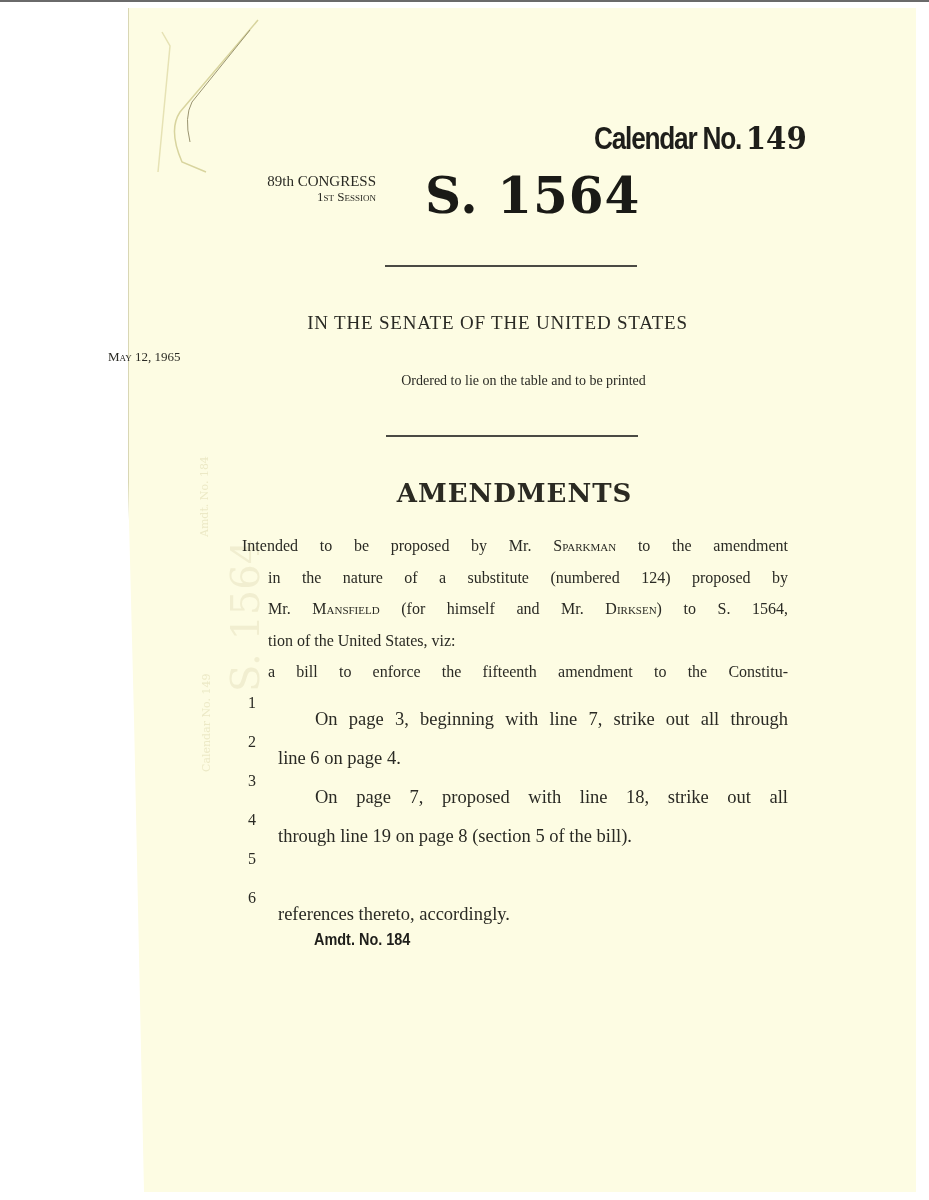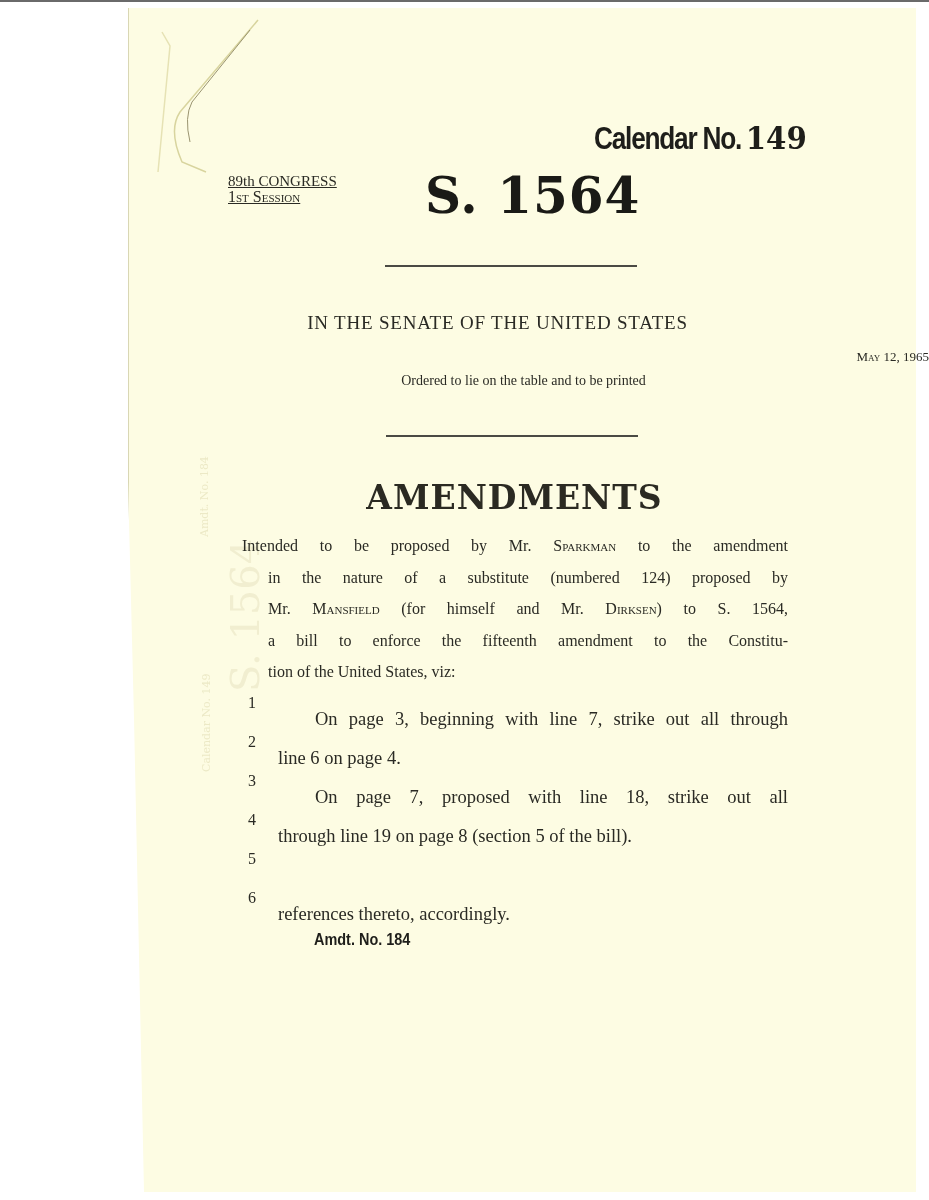--- a/index.html
+++ b/index.html
@@ -61,29 +61,28 @@
       font-family: "DejaVu Serif", serif;
       font-size: 31px;
       letter-spacing: 0;
       display: inline-block;
       transform: scaleX(1.15);
       transform-origin: left center;
       margin-left: 6px;
     }
     .congress {
       position: absolute;
-      left: 228px;
+      left: 236px;
       top: 172px;
       width: 140px;
-      text-align: left;
+      text-align: right;
       font-size: 15px;
       line-height: 15px;
-      text-decoration: underline;
-    }
-    .congress .session { font-size: 16px; font-variant: small-caps; }
+    }
+    .congress .session { font-size: 13px; font-variant: small-caps; }
     .billno {
       position: absolute;
       left: 425px;
       top: 164px;
       font-family: "DejaVu Serif", serif;
       font-weight: bold;
       font-size: 50px;
       color: #1a1a16;
       letter-spacing: 1px;
     }
@@ -100,41 +99,41 @@
       top: 310px;
       text-align: center;
       font-size: 19px;
       letter-spacing: 0.8px;
       padding-left: 66px;
     }
     .date {
       position: absolute;
       left: 0; right: 0;
       top: 347px;
-      text-align: right;
+      text-align: left;
       font-size: 13px;
       font-variant: small-caps;
-      padding-left: 62px;
+      padding-left: 108px;
     }
     .ordered {
       position: absolute;
       left: 0; right: 0;
       top: 371px;
       text-align: center;
       font-size: 14px;
       padding-left: 118px;
     }
     .amend-title {
       position: absolute;
       left: 0; right: 0;
       top: 476px;
       text-align: center;
       font-family: "DejaVu Serif", serif;
       font-weight: bold;
-      font-size: 33px;
+      font-size: 26px;
       letter-spacing: 1px;
       color: #2b2a22;
       padding-left: 100px;
     }
     .intro {
       position: absolute;
       left: 242px;
       top: 528px;
       width: 546px;
       font-size: 16px;
@@ -218,22 +217,22 @@
   <div class="ordered serif">Ordered to lie on the table and to be printed</div>
 
   <div class="rule rule2"></div>
 
   <div class="amend-title">AMENDMENTS</div>
 
   <div class="intro serif">
     <span class="line"><span>Intended to be proposed by Mr. </span><span class="sc">Sparkman</span><span> to the amendment</span></span>
     <span class="line indent">in the nature of a substitute (numbered 124) proposed by</span>
     <span class="line indent"><span>Mr. </span><span class="sc">Mansfield</span><span> (for himself and Mr. </span><span class="sc">Dirksen</span><span>) to S. 1564,</span></span>
+    <span class="line indent last">tion of the United States, viz:</span>
     <span class="line indent">a bill to enforce the fifteenth amendment to the Constitu-</span>
-    <span class="line indent last">tion of the United States, viz:</span>
   </div>
 
   <div class="numbered serif">
     <div class="nline">
       <span class="ln">1</span>
       <span class="txt para just">On page 3, beginning with line 7, strike out all through</span>
     </div>
     <div class="nline">
       <span class="ln">2</span>
       <span class="txt">line 6 on page 4.</span>

